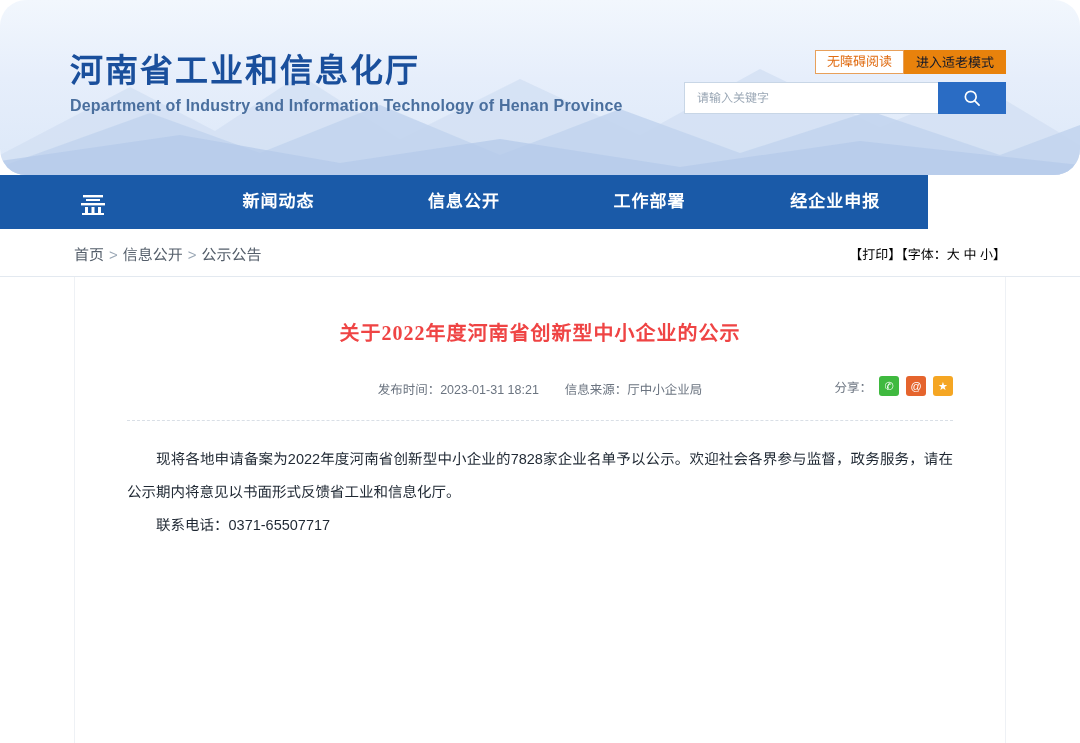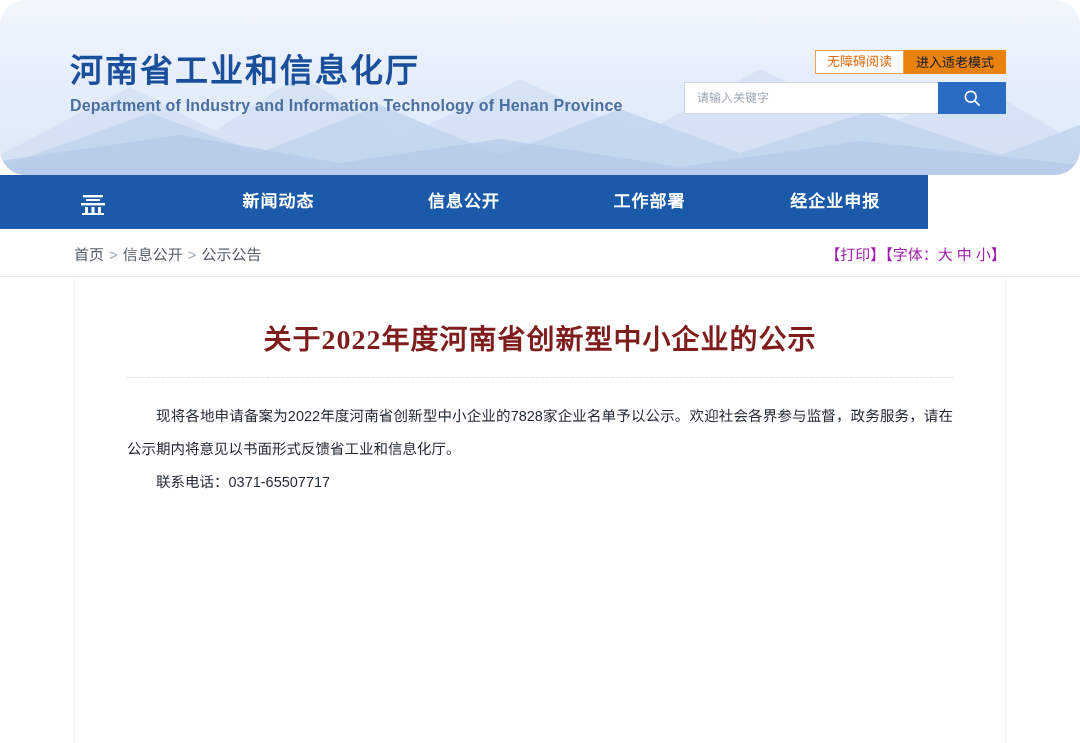--- a/index.html
+++ b/index.html
@@ -151,41 +151,41 @@
     align-items: center;
     justify-content: space-between;
   }
   .crumb {
     font-size: 15px;
     color: #555f6b;
   }
   .crumb a { color: #555f6b; text-decoration: none; cursor: pointer; }
   .crumb .sep { margin: 0 5px; color: #9aa7b5; }
   .crumb-tools {
-    font-size: 15px;
-    color: #a21caf;
+    font-size: 13px;
+    color: #000000;
   }
   .crumb-tools span { cursor: pointer; }
 
   
   .paper {
     width: 932px;
     margin: 0 auto;
     background: #ffffff;
     border-left: 1px solid #eef1f5;
     border-right: 1px solid #eef1f5;
     padding: 28px 52px 0 52px;
     height: 466px;
     overflow: hidden;
   }
   .title {
     text-align: center;
-    font-size: 28px;
+    font-size: 20px;
     font-weight: bold;
-    color: #7f1d1d;
+    color: #ef4444;
     font-family: "Liberation Serif", "DejaVu Serif", serif;
     letter-spacing: 1px;
     margin-top: 12px;
   }
   .meta-row {
     margin-top: 30px;
     height: 24px;
     display: flex;
     align-items: center;
     justify-content: center;
@@ -292,20 +292,30 @@
     </div>
     <div class="crumb-tools">
       <span>【打印】</span><span>【字体：大 中 小】</span>
     </div>
   </div>
 </div>
 
 <div class="paper">
   <div class="title">关于2022年度河南省创新型中小企业的公示</div>
 
+  <div class="meta-row">
+    <span class="meta-time">发布时间：2023-01-31 18:21</span>
+    <span>信息来源：厅中小企业局</span>
+    <span class="share">
+      <span>分享：</span>
+      <span class="share-ico ico-wechat">✆</span>
+      <span class="share-ico ico-weibo">@</span>
+      <span class="share-ico ico-fav">★</span>
+    </span>
+  </div>
 
   <div class="divider"></div>
 
   <div class="body-text">
     <p>现将各地申请备案为2022年度河南省创新型中小企业的7828家企业名单予以公示。欢迎社会各界参与监督，政务服务，请在公示期内将意见以书面形式反馈省工业和信息化厅。</p>
     <p class="noindent">联系电话：0371-65507717</p>
   </div>
 
 </div>
 

